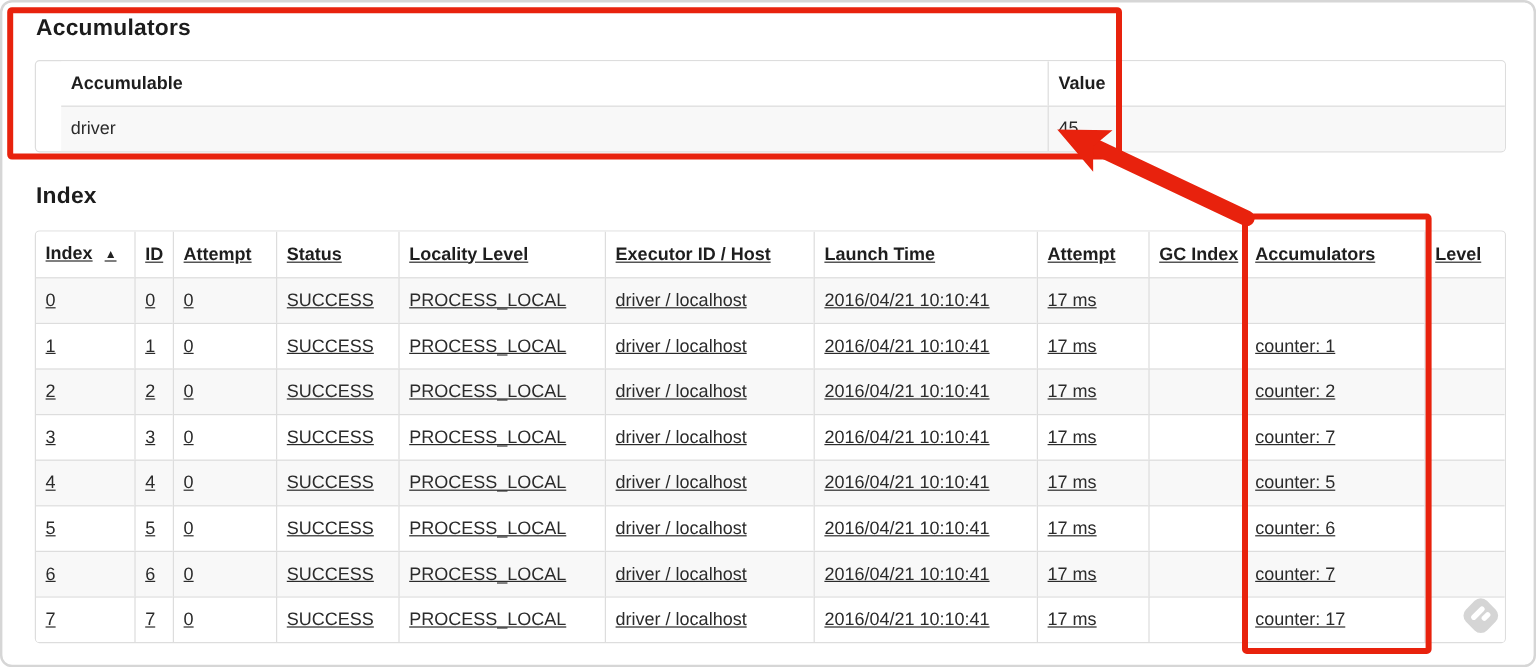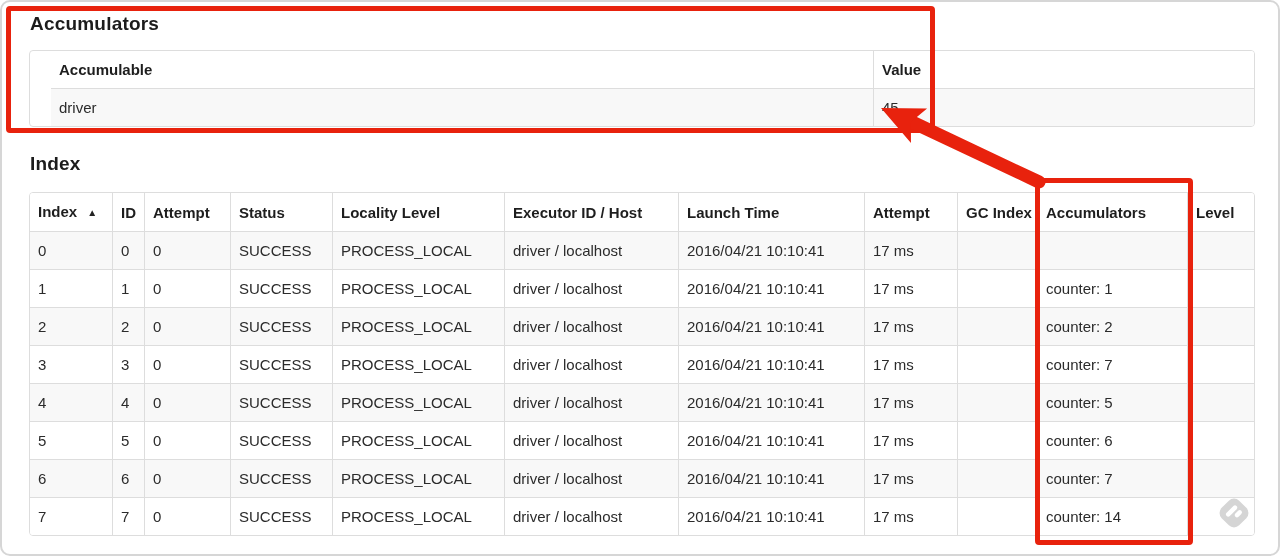--- a/index.html
+++ b/index.html
@@ -15,21 +15,21 @@
     position:absolute; left:28px; font-size:19px; font-weight:bold; color:#1c1c1c; letter-spacing:.2px;
   }
   .heading-accumulators{ top:11px; }
   .heading-tasks{ top:151px; }
 
   .table-wrap{
     position:absolute; left:27px; width:1226px;
     border:1px solid var(--border); border-radius:4px; overflow:hidden; background:#fff;
   }
   .wrap-accumulable{ top:48px;padding-left:21px; }
-  .wrap-tasks{ top:190px; }
+  .wrap-tasks{ top:190px;text-decoration:underline; }
 
   table{ width:1224px; table-layout:fixed; border-collapse:separate; border-spacing:0; }
   th,td{
     font-size:15px; line-height:21px; padding:8px 8px; text-align:left;
     border-left:1px solid var(--border); border-top:1px solid var(--border);
     white-space:nowrap; overflow:hidden; color:var(--text); font-weight:normal;
   }
   th{ font-weight:bold; color:#1e1e1e; background:#fff; }
   th:first-child, td:first-child{ border-left:none; }
   thead tr th{ border-top:none; }
@@ -215,21 +215,21 @@
           <tr>
             <td>7</td>
             <td>7</td>
             <td>0</td>
             <td>SUCCESS</td>
             <td>PROCESS_LOCAL</td>
             <td>driver / localhost</td>
             <td>2016/04/21 10:10:41</td>
             <td>17 ms</td>
             <td></td>
-            <td>counter: 14</td>
+            <td>counter: 17</td>
             <td></td>
           </tr>
         </tbody>
     </table>
   </div>
 
   <div class="ann-box ann-box-summary"></div>
   <div class="ann-box ann-box-column"></div>
 
   <svg class="arrow-overlay" width="1280" height="556" viewBox="0 0 1280 556">

